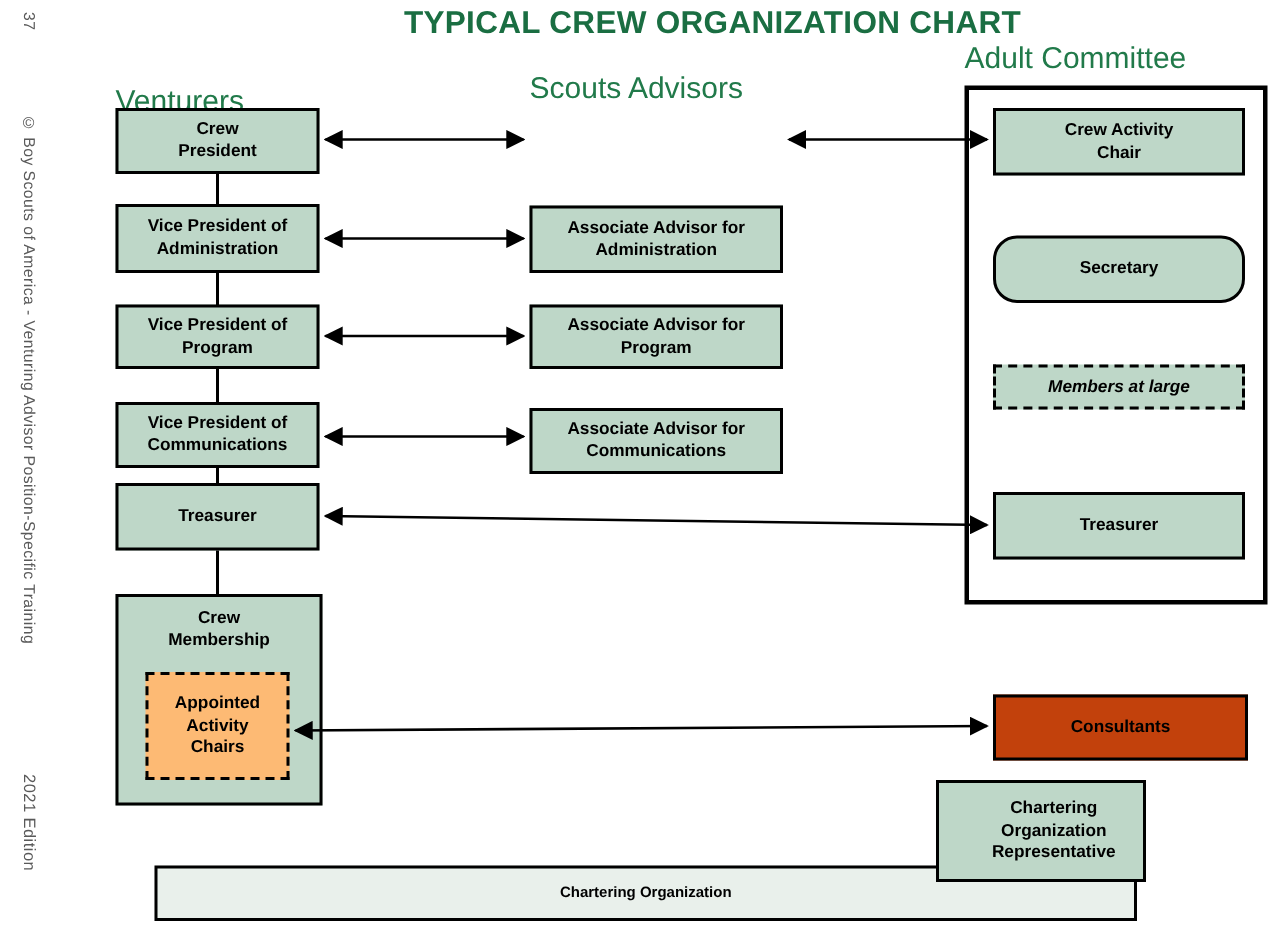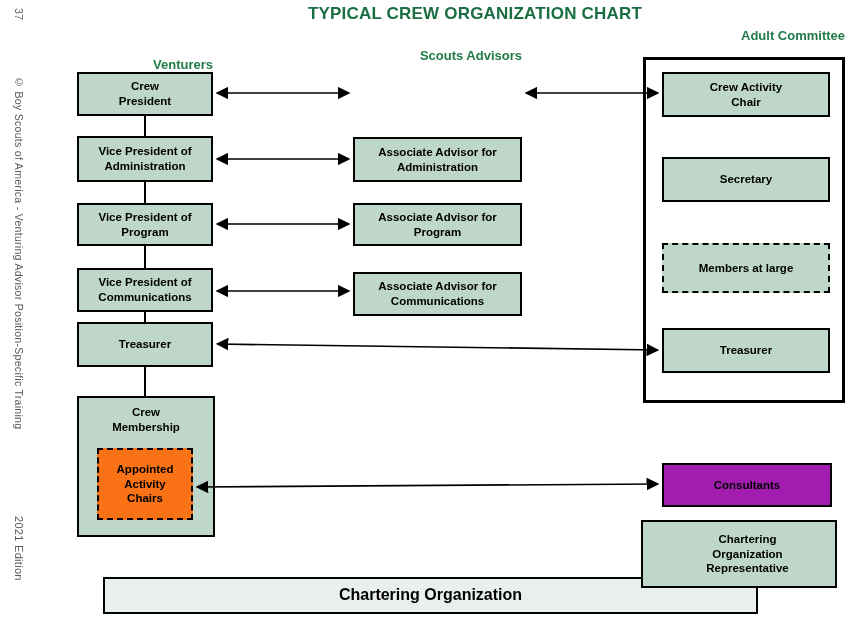--- a/index.html
+++ b/index.html
@@ -8,45 +8,45 @@
     font-family:"Liberation Sans",sans-serif;color:#000;
   }
   
   .vtext{
     position:absolute;writing-mode:vertical-rl;text-orientation:mixed;
     color:#595959;font-size:10.5px;letter-spacing:.3px;white-space:nowrap;
   }
   
   #title{
     position:absolute;left:100px;top:4px;width:750px;text-align:center;
-    font-size:17px;font-weight:bold;color:#1a6e42;letter-spacing:.2px;
+    font-size:21px;font-weight:bold;color:#1a6e42;letter-spacing:.2px;
   }
   .colhead{
-    position:absolute;text-align:right;font-size:13px;color:#217a4a;font-weight:bold;
+    position:absolute;text-align:left;font-size:20px;color:#217a4a;font-weight:normal;
   }
   
   .box{
     position:absolute;box-sizing:border-box;
     background:#bed7c8;border:2px solid #000;
     display:flex;align-items:center;justify-content:center;text-align:center;
     font-weight:bold;font-size:11.5px;line-height:1.3;white-space:pre-line;
     z-index:2;
   }
   .container-box{
     position:absolute;box-sizing:border-box;background:transparent;
     border:3px solid #000;z-index:1;
   }
   .dashed{border:2.5px dashed #000;}
-  .light{background:#f97316;}
-  .gray{background:#a21caf;}
+  .light{background:#fdba74;}
+  .gray{background:#c2410c;}
   .membership{
     align-items:flex-start;padding-top:7px;
   }
   .bar{
-    background:#e9f0eb;font-size:16px;z-index:1;
+    background:#e9f0eb;font-size:10px;z-index:1;
   }
   .rep{z-index:3;}
   
   #wires{position:absolute;left:0;top:0;z-index:5;pointer-events:none;}
   #wires line{stroke:#000;}
 </style>
 </head>
 <body>
 
 <div id="stage">
@@ -82,26 +82,26 @@
 
   <div class="box" style="left:353px;top:137px;width:169px;height:45px;">Associate Advisor for
 Administration</div>
   <div class="box" style="left:353px;top:203px;width:169px;height:43px;">Associate Advisor for
 Program</div>
   <div class="box" style="left:353px;top:272px;width:169px;height:44px;">Associate Advisor for
 Communications</div>
 
   <div class="box" style="left:662px;top:72px;width:168px;height:45px;">Crew Activity
 Chair</div>
-  <div class="box" style="left:662px;top:157px;width:168px;height:45px;">Secretary</div>
-  <div class="box dashed" style="left:662px;top:243px;width:168px;height:50px;">Members at large</div>
+  <div class="box" style="left:662px;top:157px;width:168px;height:45px;border-radius:16px;">Secretary</div>
+  <div class="box dashed" style="left:662px;top:243px;width:168px;height:30px;font-style:italic;">Members at large</div>
   <div class="box" style="left:662px;top:328px;width:168px;height:45px;">Treasurer</div>
 
   <div class="box gray" style="left:662px;top:463px;width:170px;height:44px;">Consultants</div>
-  <div class="box rep" style="left:641px;top:520px;width:196px;height:68px;padding-left:17px;">Chartering
+  <div class="box rep" style="left:624px;top:520px;width:140px;height:68px;padding-left:17px;">Chartering
 Organization
 Representative</div>
   <div class="box bar" style="left:103px;top:577px;width:655px;height:37px;">Chartering Organization</div>
 
   <svg id="wires" width="849" height="617">
     <defs>
       <marker id="arr" viewBox="0 0 10 10" refX="9" refY="5" markerWidth="7.5" markerHeight="7.5" orient="auto-start-reverse">
         <path d="M0,0 L10,5 L0,10 z" fill="#000"></path>
       </marker>
     </defs>

